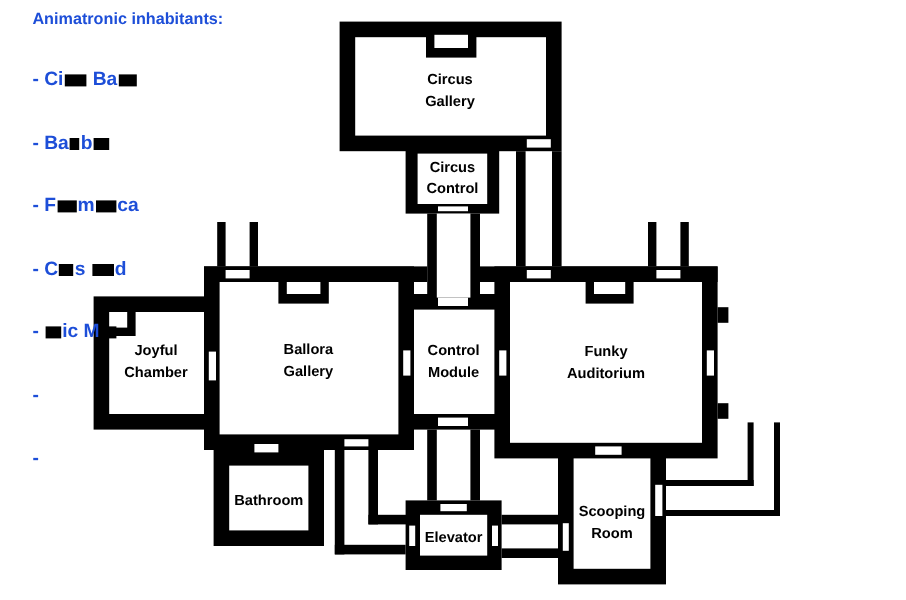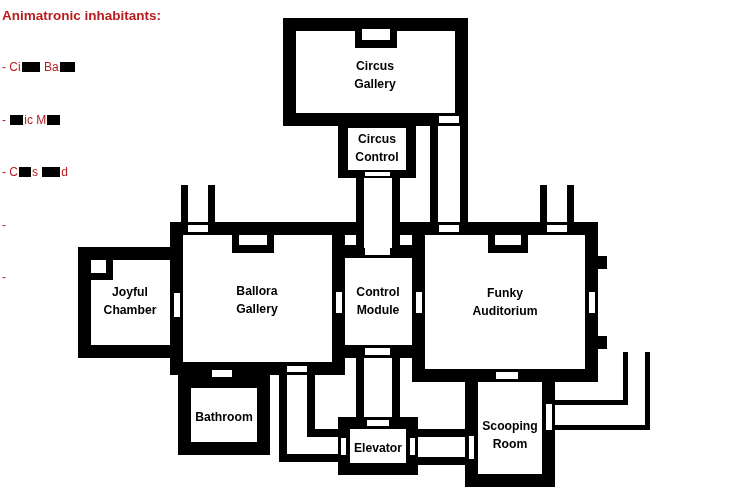--- a/index.html
+++ b/index.html
@@ -1,23 +1,23 @@
 <!DOCTYPE html>
 <html><head>
 <meta charset="utf-8">
 <style>
   html,body{margin:0;padding:0;background:#fff;}
   .screen{
     position:relative;width:755px;height:500px;background:#ffffff;
     font-family:"Liberation Sans",sans-serif;overflow:hidden;
   }
   #map-svg{position:absolute;left:0;top:0;}
-  .inhabitants{position:absolute;left:2px;top:8px;color:#b91c1c;z-index:2;}
+  .inhabitants{position:absolute;left:27px;top:8px;color:#1d4ed8;z-index:2;}
   .inh-title{font-weight:bold;font-size:13.5px;margin-bottom:4px;letter-spacing:0px;}
-  .inh-item{font-weight:normal;font-size:12px;line-height:16.6px;white-space:pre;margin-top:36px;}
+  .inh-item{font-weight:bold;font-size:16px;line-height:16.6px;white-space:pre;margin-top:36px;}
   .bar{display:inline-block;height:10px;background:#000;vertical-align:-1px;margin:0 1px;}
   #map-svg text{
     font-family:"Liberation Sans",sans-serif;font-weight:bold;font-size:12.2px;
     fill:#000;text-anchor:middle;
   }
 </style>
 </head>
 <body>
 
 <div class="screen">
@@ -98,19 +98,21 @@
       <text><tspan x="505" y="293" dominant-baseline="central">Funky</tspan><tspan x="505" y="311" dominant-baseline="central">Auditorium</tspan></text>
       <text><tspan x="130" y="292" dominant-baseline="central">Joyful</tspan><tspan x="130" y="310" dominant-baseline="central">Chamber</tspan></text>
       <text><tspan x="224" y="417" dominant-baseline="central">Bathroom</tspan></text>
       <text><tspan x="378" y="448" dominant-baseline="central">Elevator</tspan></text>
       <text><tspan x="510" y="426" dominant-baseline="central">Scooping</tspan><tspan x="510" y="444" dominant-baseline="central">Room</tspan></text>
     </svg>
   <div class="inhabitants">
     <div class="inh-title">Animatronic inhabitants:</div>
     <div id="inh-list">
         <div class="inh-item"><span>- Ci</span><span class="bar" style="width: 18px;"></span><span> Ba</span><span class="bar" style="width: 15px;"></span></div>
+        <div class="inh-item"><span>- Ba</span><span class="bar" style="width: 8px;"></span><span>b</span><span class="bar" style="width: 13px;"></span></div>
+        <div class="inh-item"><span>- F</span><span class="bar" style="width: 16px;"></span><span>m</span><span class="bar" style="width: 17px;"></span><span>ca</span></div>
+        <div class="inh-item"><span>- C</span><span class="bar" style="width: 12px;"></span><span>s </span><span class="bar" style="width: 18px;"></span><span>d</span></div>
         <div class="inh-item"><span>- </span><span class="bar" style="width: 13px;"></span><span>ic M</span><span class="bar" style="width: 13px;"></span></div>
-        <div class="inh-item"><span>- C</span><span class="bar" style="width: 12px;"></span><span>s </span><span class="bar" style="width: 18px;"></span><span>d</span></div>
         <div class="inh-item"><span>-</span></div>
         <div class="inh-item"><span>-</span></div>
       </div>
   </div>
 </div>
 
 </body></html>

